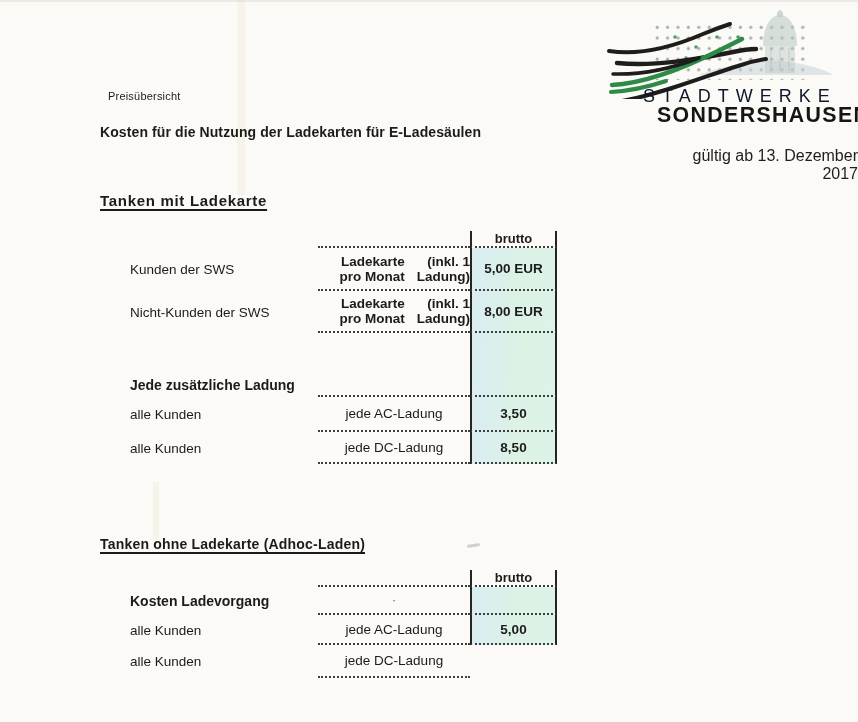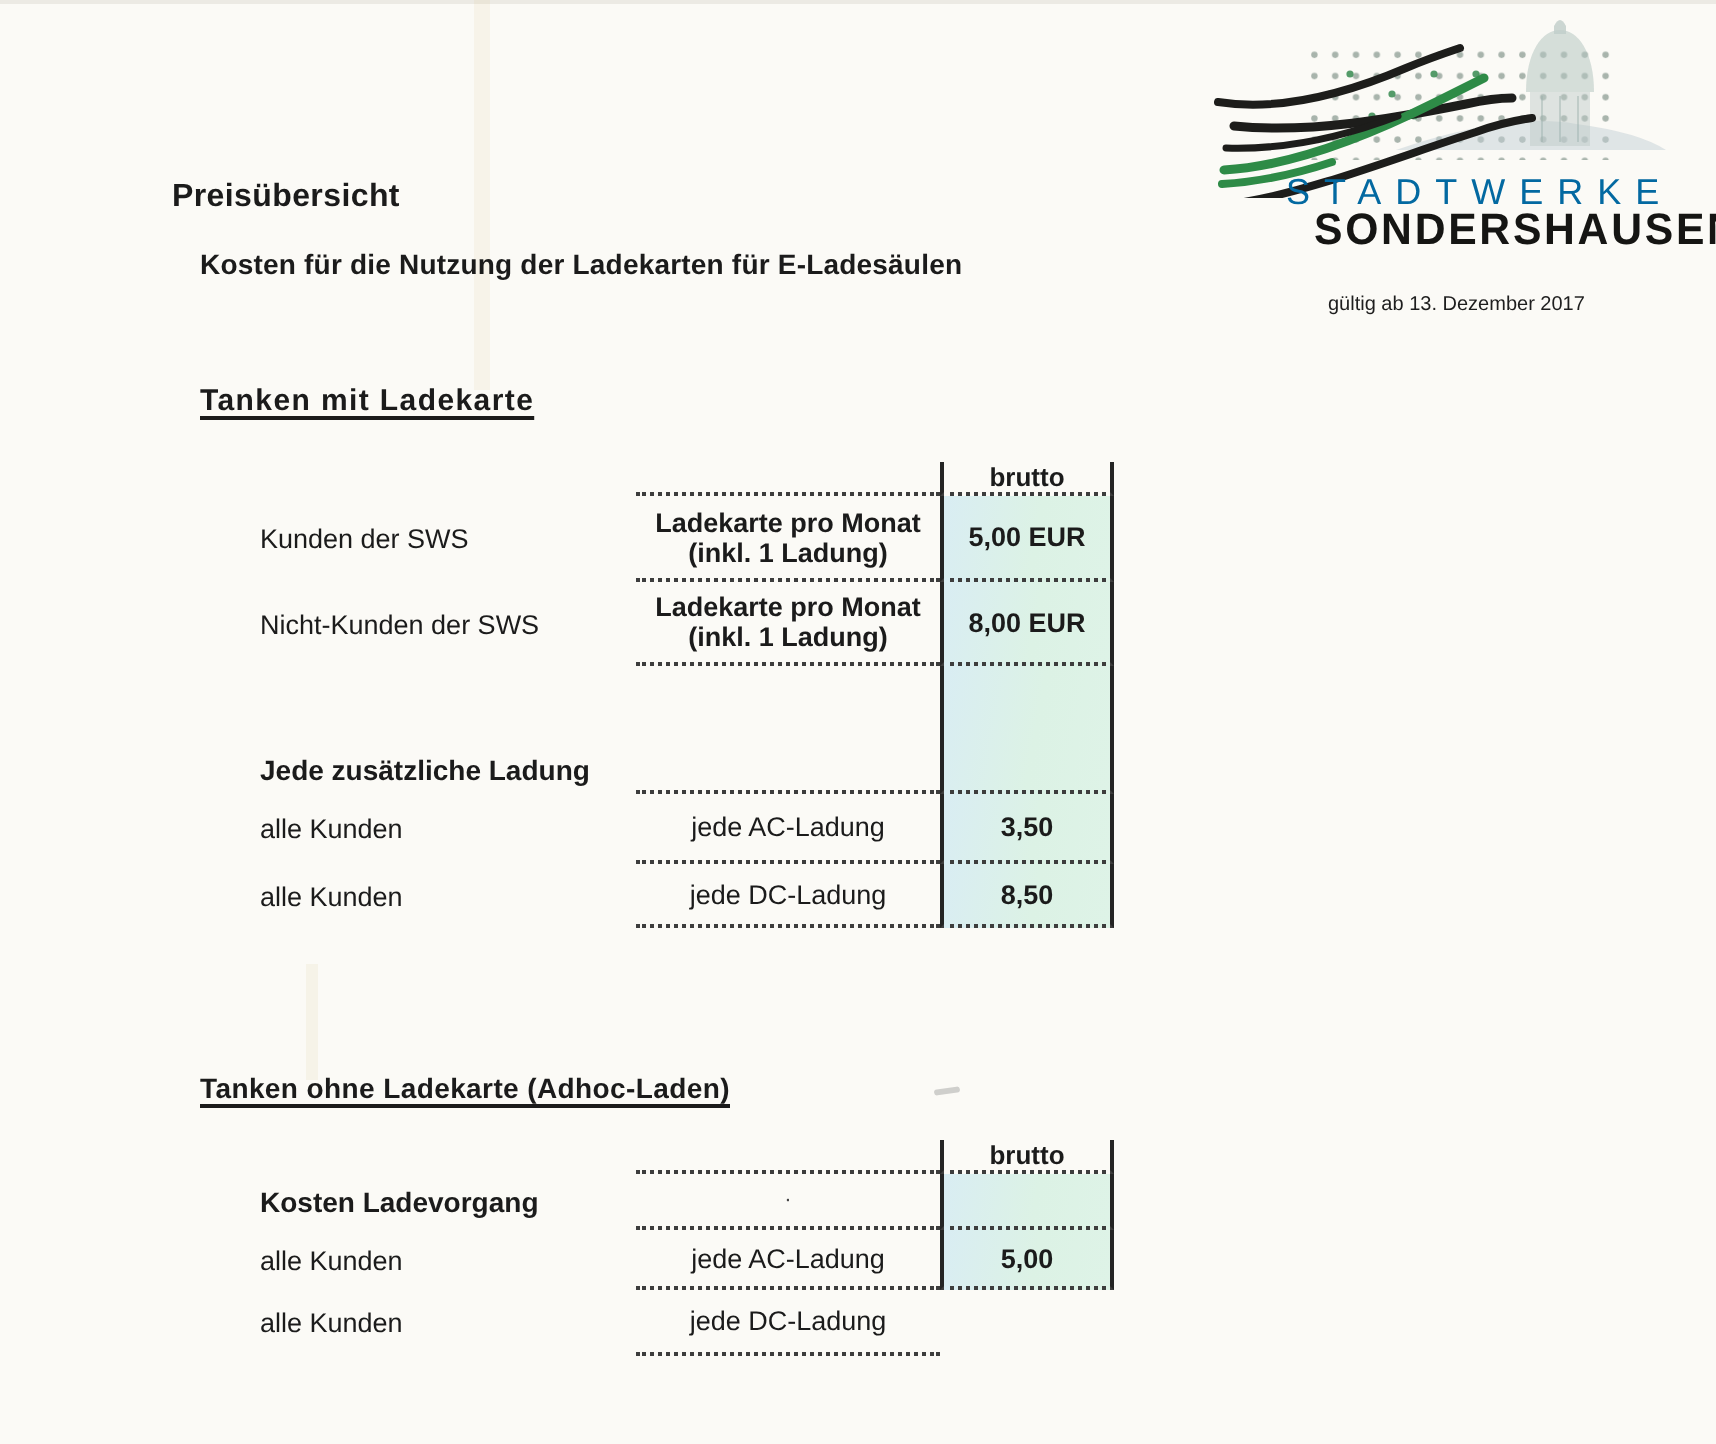--- a/index.html
+++ b/index.html
@@ -6,52 +6,52 @@
   .sheet {
     position:relative; width:858px; height:722px; margin:0 auto;
     background:#fbfaf6; overflow:hidden;
     font-family:"Liberation Sans", sans-serif; color:#1b1b1b;
   }
   .edge-top { position:absolute; top:0; left:0; right:0; height:2px; background:#eceae4; }
   .crease  { position:absolute; left:237px; top:0;    width:8px; height:195px; background:rgba(214,190,120,0.10); }
   .crease2 { position:absolute; left:153px; top:482px; width:6px; height:58px;  background:rgba(220,205,150,0.14); }
   .smudge  { position:absolute; left:467px; top:544px; width:13px; height:3px; background:rgba(125,125,125,0.35); border-radius:2px; transform:rotate(-8deg); }
 
-  .title    { position:absolute; left:86px; top:90px;  font-size:16px; font-weight:bold; letter-spacing:0.2px; }
+  .title    { position:absolute; left:108px; top:90px;  font-size:11px; font-weight:normal; letter-spacing:0.2px; }
   .subtitle { position:absolute; left:100px; top:124px; font-size:14px; font-weight:bold; letter-spacing:0.1px; }
   .sec-heading {
     position:absolute; left:100px; font-weight:bold;
     text-decoration:underline; text-decoration-thickness:2px; text-underline-offset:3px;
   }
   #sec1-heading { top:192px; font-size:15px; letter-spacing:0.7px; }
   #sec2-heading { top:536px; font-size:14px; letter-spacing:0.2px; }
 
   .ptable { position:absolute; left:100px; display:grid; grid-template-columns:218px 152px 87px; }
   #table1 { top:231px; grid-template-rows:17px 43px 42px 64px 35px 32px; }
   #table2 { top:570px; grid-template-rows:17px 28px 30px 33px; }
 
   .cell  { display:flex; align-items:center; justify-content:center; font-size:13.5px; box-sizing:border-box; }
   .lcell { justify-content:flex-start; padding-left:30px;text-align:center; }
   .lbold { font-weight:bold; font-size:14px; }
   .bottom-align { align-items:flex-end; padding-bottom:4px; }
-  .mcell { flex-direction:column; text-align:left; line-height:15px; border-bottom:2px dotted #3d3d3d; }
+  .mcell { text-align:right; line-height:15px; border-bottom:2px dotted #3d3d3d; }
   .mbold { font-weight:bold; }
   .tinydot { font-size:11px; color:#444; }
   .rcell {
     border-left:2px solid #242424; border-right:2px solid #242424;
     border-bottom:2px dotted #3d3d3d; font-weight:bold;
     background:linear-gradient(100deg,#d9edf3,#dcf2e5 55%,#def3e7);
   }
   .rhead { background:transparent; font-size:13px; }
 
   .logo-svg     { position:absolute; left:603px; top:4px; }
-  .brand-top    { position:absolute; left:643px; top:86px;  font-size:18px; letter-spacing:7px;   color:#0369a1; white-space:nowrap; }
+  .brand-top    { position:absolute; left:643px; top:86px;  font-size:18px; letter-spacing:7px;   color:#0f172a; white-space:nowrap; }
   .brand-bottom { position:absolute; left:657px; top:102px; font-size:22px; font-weight:bold; letter-spacing:1.4px; color:#151513;
                   transform:scaleX(0.97); transform-origin:left; white-space:nowrap; }
-  .valid        { position:absolute; left:664px; top:147px; font-size:10px; color:#1e1e1e;text-align:right; }
+  .valid        { position:absolute; left:664px; top:147px; font-size:16px; color:#1e1e1e;text-align:right; }
 </style>
 </head>
 <body>
 
 <div class="sheet">
   <div class="edge-top"></div>
   <div class="crease"></div>
   <div class="crease2"></div>
   <div class="smudge"></div>
 

